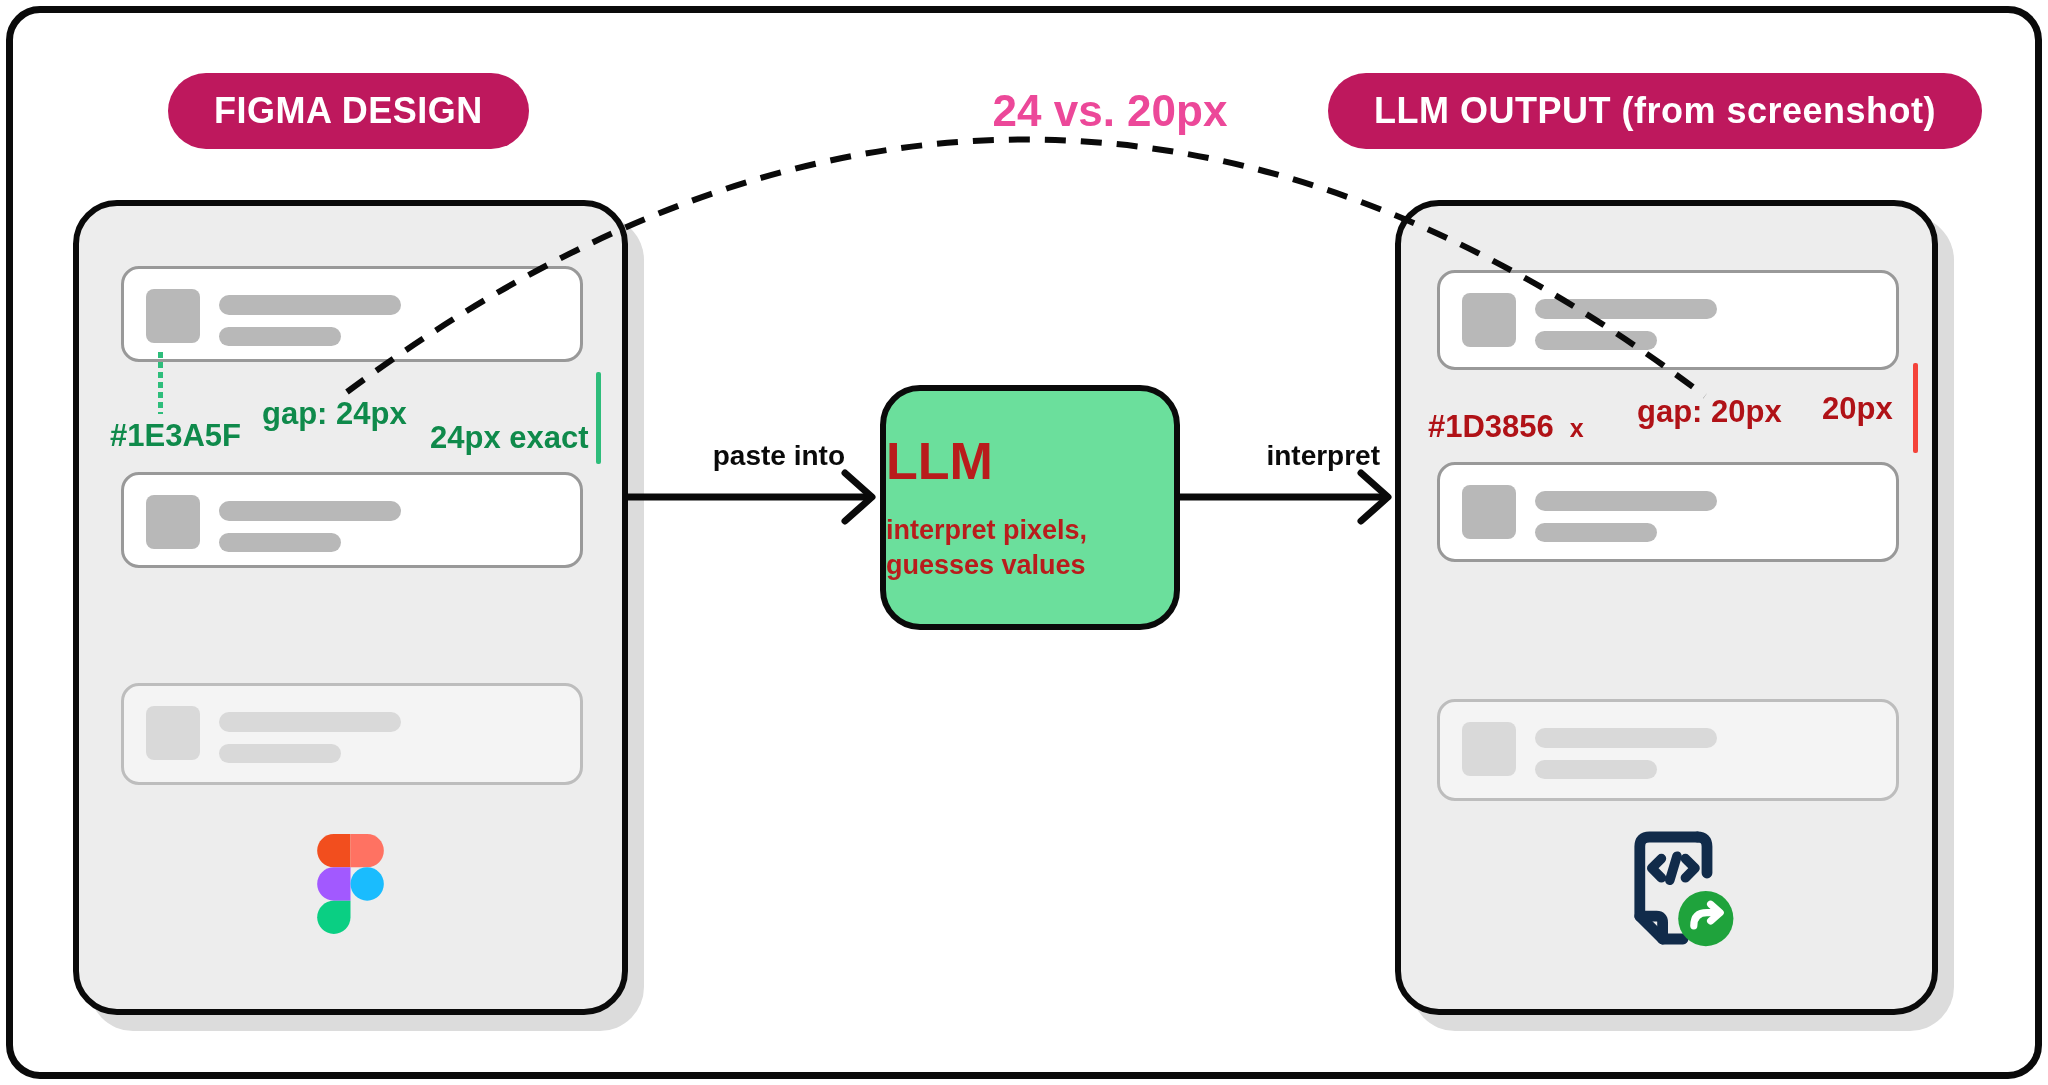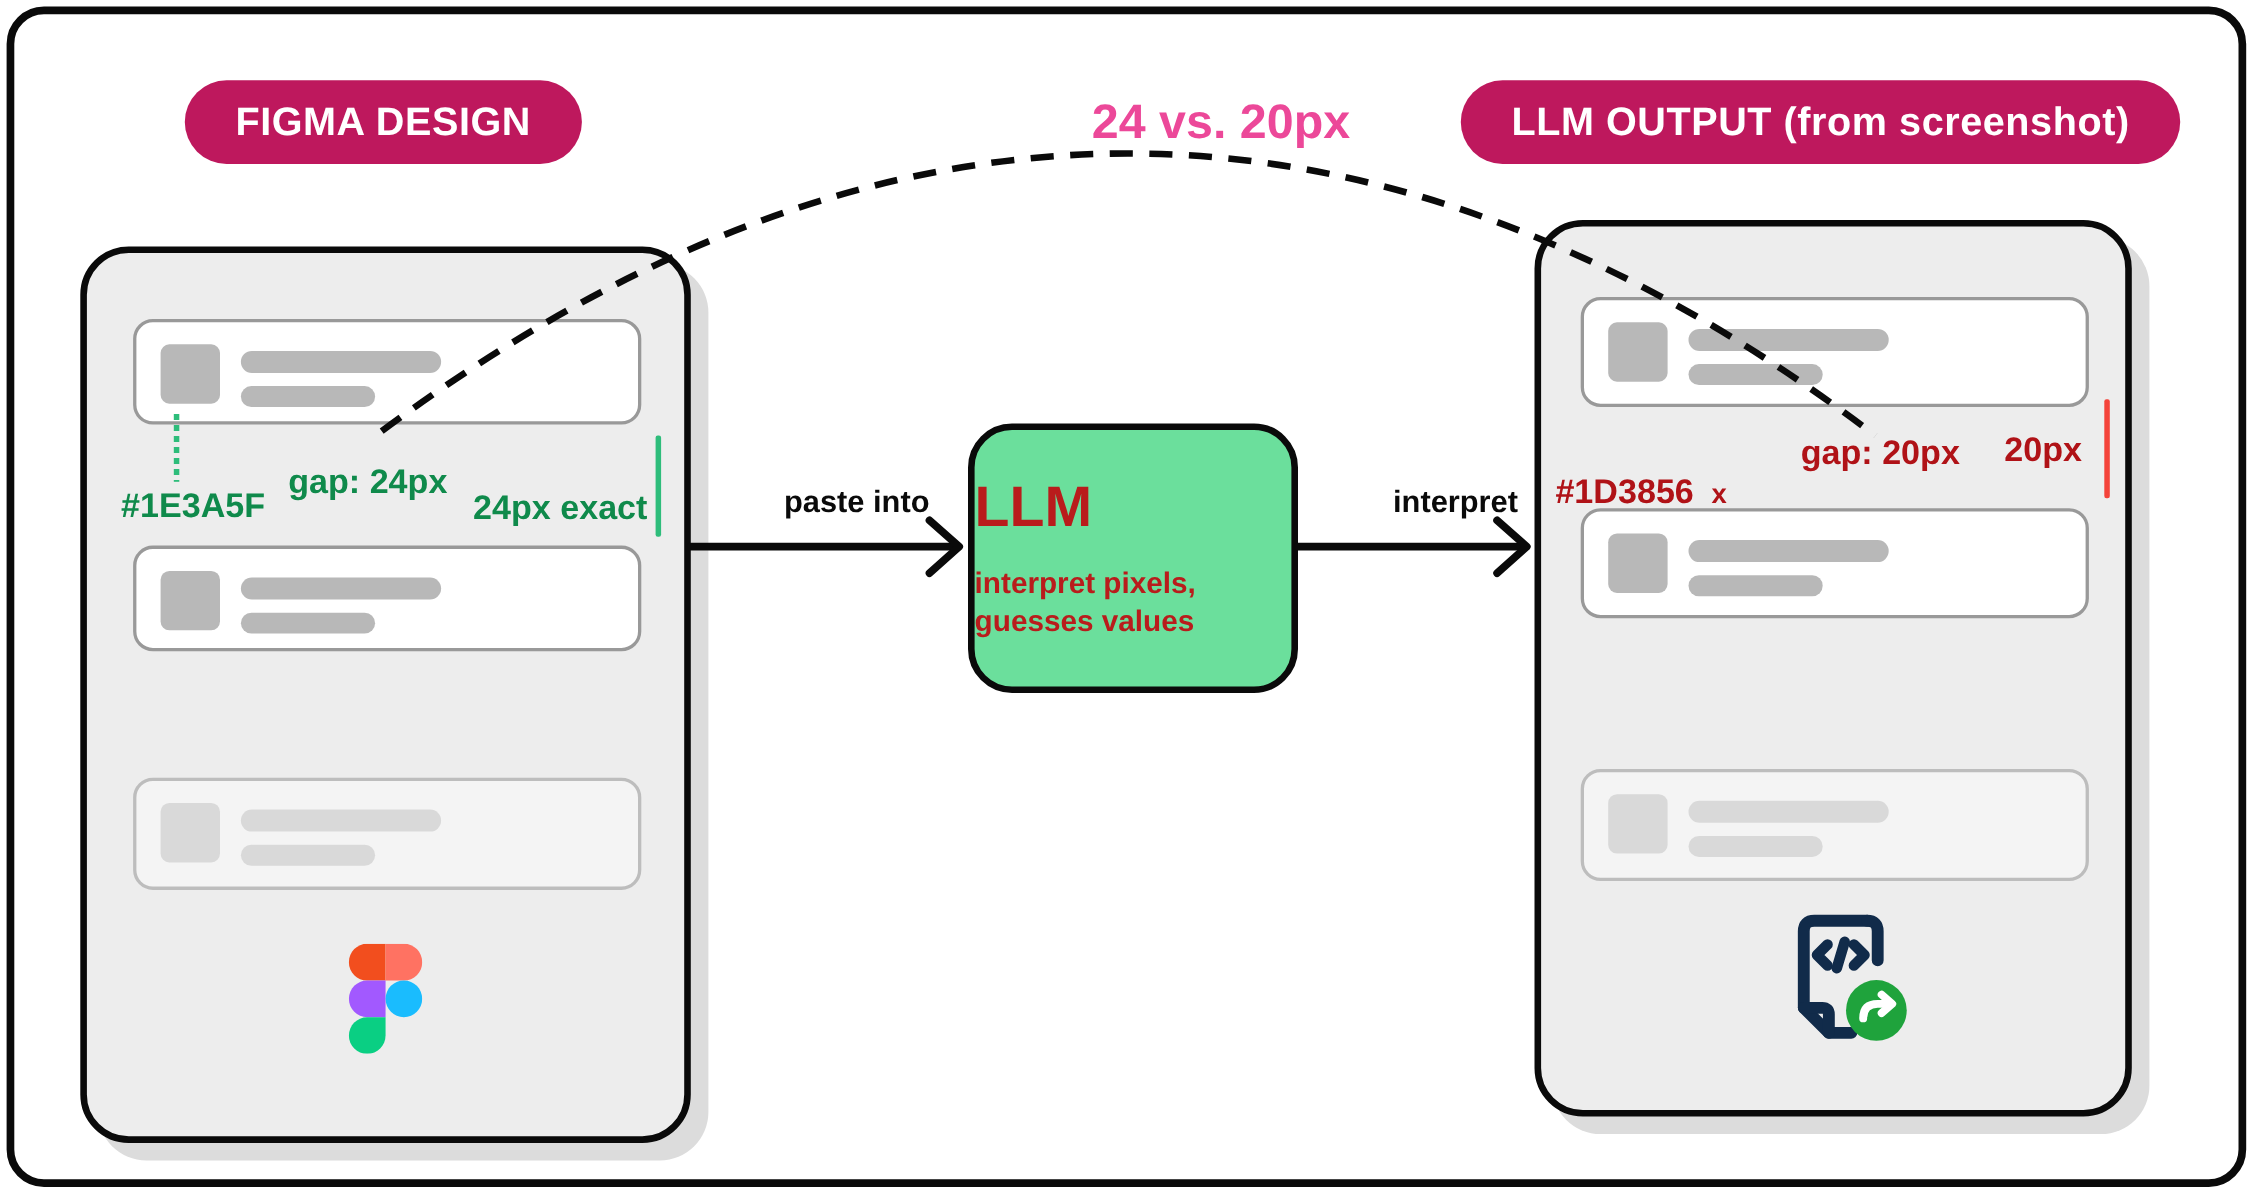--- a/index.html
+++ b/index.html
@@ -15,21 +15,21 @@
          border-radius:40px;font-weight:700;font-size:36px;padding:0 46px;letter-spacing:.5px;
          white-space:nowrap;}
   .badge-left{left:168px;top:73px;}
   .badge-right{left:1328px;top:73px;}
   .cmp-title{position:absolute;left:900px;top:86px;width:420px;text-align:center;
              font-size:44px;font-weight:700;color:#ec4899;}
 
   
   .panel{position:absolute;top:200px;width:555px;height:815px;background:#ededed;
          border:6px solid #0a0a0a;border-radius:44px;box-shadow:16px 16px 0 #dcdcdc;}
-  .panel-figma{left:73px;margin-top:24px;}
+  .panel-figma{left:73px;}
   .panel-llm{left:1395px;width:543px;}
 
   .card{position:absolute;left:42px;width:462px;height:96px;background:#fff;
         border:3px solid #999;border-radius:18px;}
   .card .avatar{position:absolute;left:22px;top:20px;width:54px;height:54px;
                 background:#b8b8b8;border-radius:8px;}
   .card .bar1{position:absolute;left:95px;top:26px;width:182px;height:20px;
               background:#b8b8b8;border-radius:10px;}
   .card .bar2{position:absolute;left:95px;top:58px;width:122px;height:19px;
               background:#b8b8b8;border-radius:10px;}
@@ -105,21 +105,21 @@
   </div>
 </div>
 
 <div class="panel panel-llm">
   <div class="card" style="left:36px;top:64px;height:100px;">
     <div class="avatar"></div>
     <div class="bar1"></div>
     <div class="bar2"></div>
   </div>
 
-  <div class="ann red" style="left:13px;top:203px;margin-top:20px;">
+  <div class="ann red" style="left:27px;top:203px;">
     <span>#1D3856</span><span class="err-x">x</span>
   </div>
   <div class="ann red" style="left:236px;top:188px;">gap: 20px</div>
   <div class="ann red" style="left:421px;top:185px;">20px</div>
   <div class="solid-vline vline-red" style="left:512px;top:157px;height:90px;"></div>
 
   <div class="card" style="left:36px;top:256px;height:100px;">
     <div class="avatar"></div>
     <div class="bar1"></div>
     <div class="bar2"></div>

